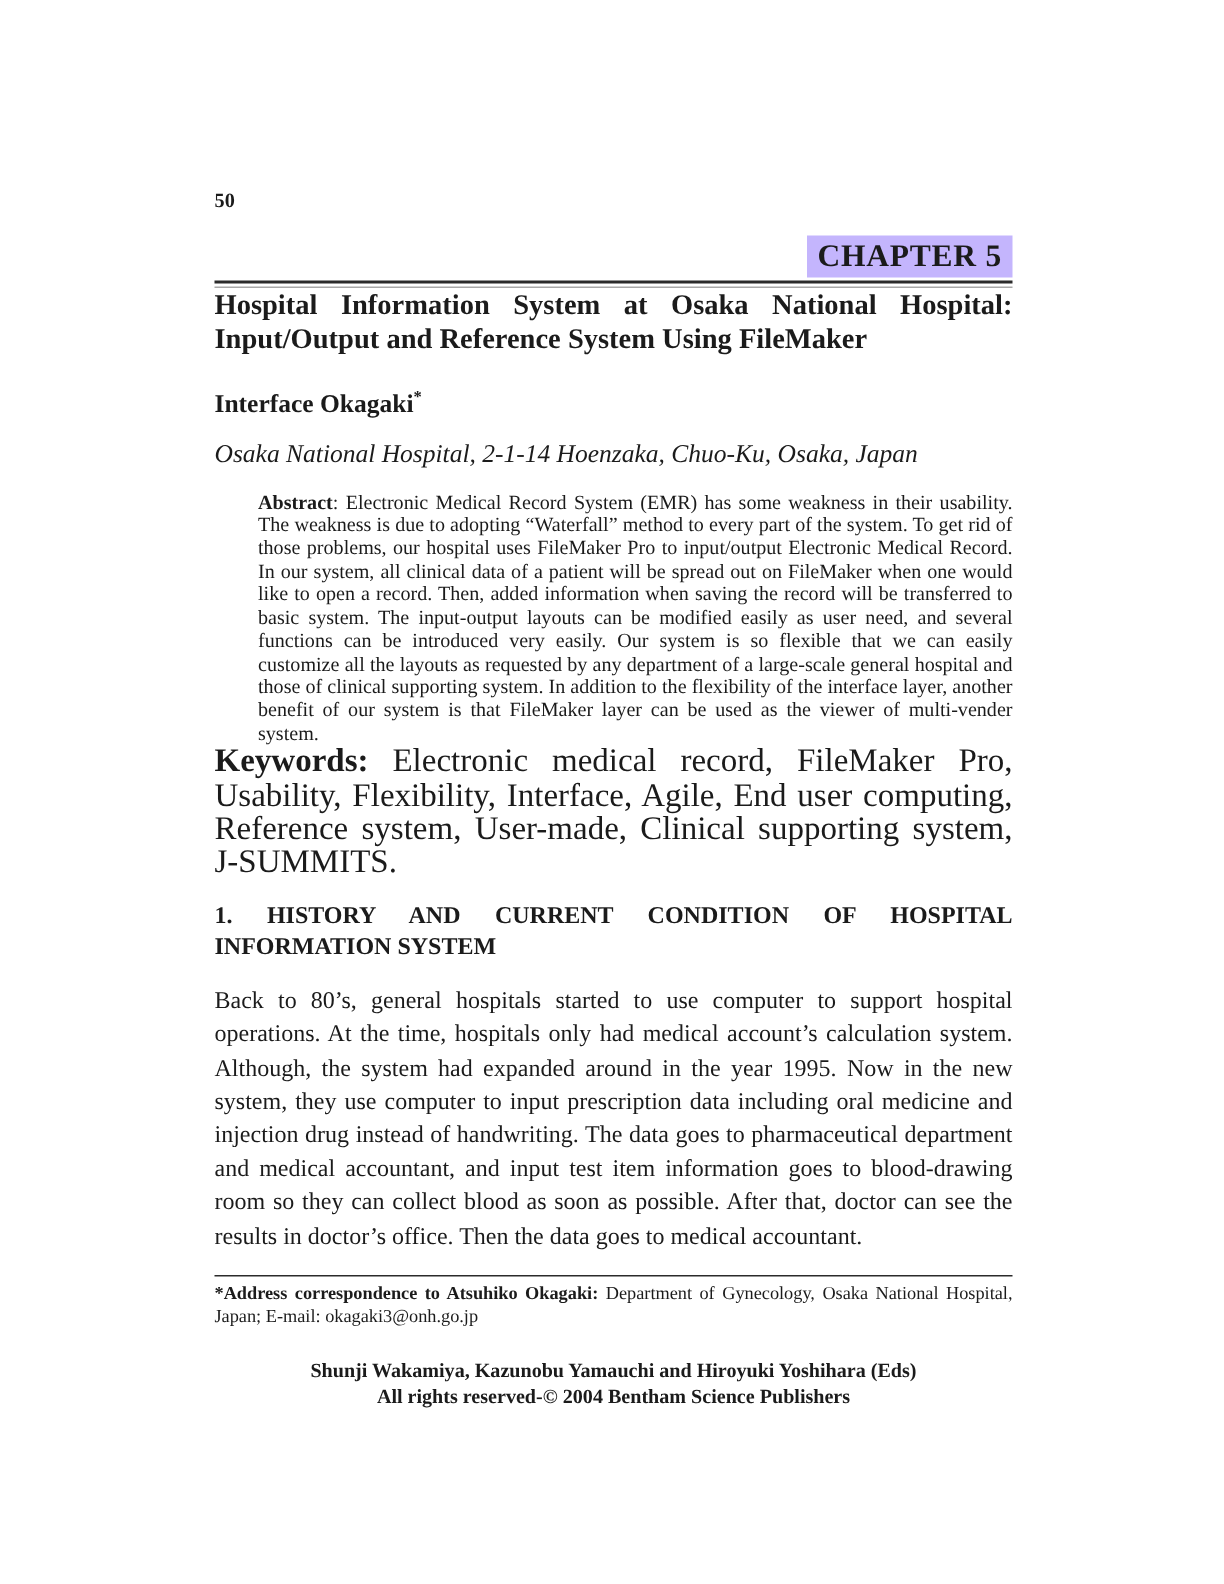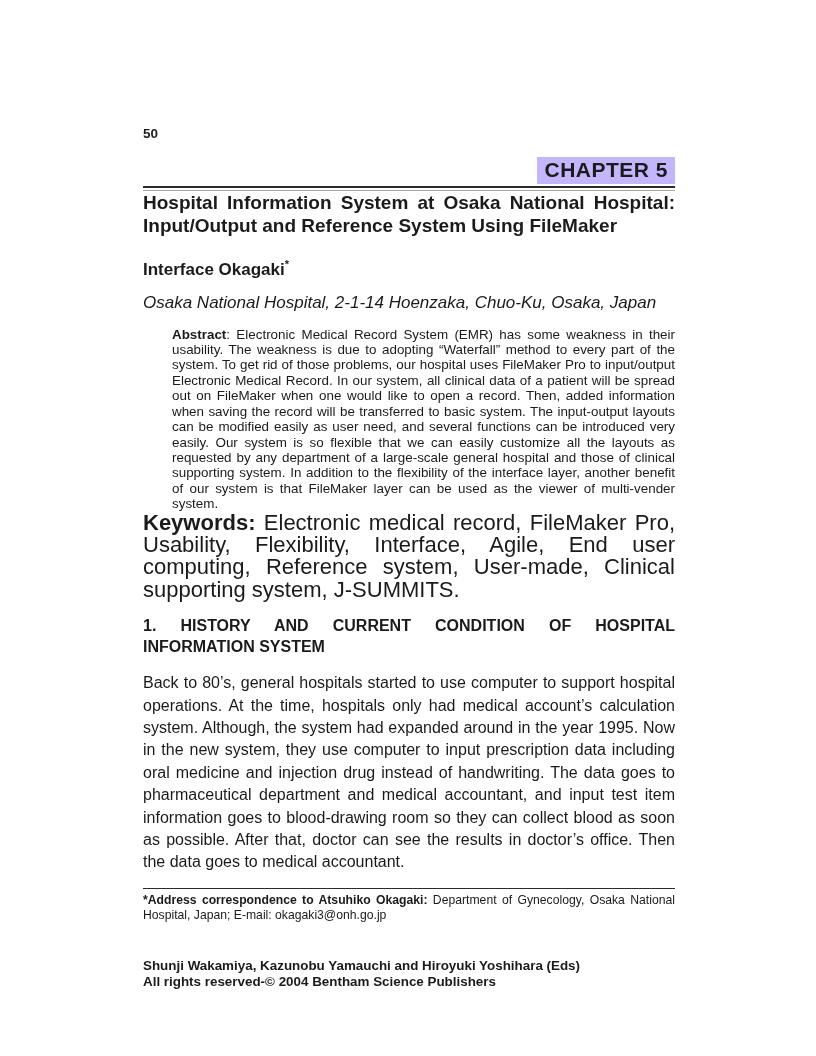--- a/index.html
+++ b/index.html
@@ -2,21 +2,21 @@
 <html><head>
 <meta charset="utf-8">
 <style>
   html, body { margin: 0; padding: 0; background: #ffffff; }
   .page {
     position: relative;
     width: 816px;
     height: 1056px;
     margin: 0 auto;
     background: #ffffff;
-    font-family: Liberation Sans, sans-serif;
+    font-family: Liberation Serif, serif;
     color: #1b1b1b;
     box-sizing: border-box;
     padding: 0 141px 0 143px;
     overflow: hidden;
   }
   .header {
     position: relative;
     margin-top: 126px;
     height: 20px;
   }
@@ -96,22 +96,22 @@
     border-top: 1.5px solid #2b2b2b;
   }
   .footnote {
     margin-top: 4px;
     font-size: 12.2px;
     line-height: 15px;
     text-align: justify;
   }
   .footnote .lead { font-weight: bold; }
   .footer-block {
-    margin-top: 35px;
-    text-align: left;
+    margin-top: 21px;
+    text-align: center;
     font-size: 13.4px;
     font-weight: bold;
     line-height: 16.5px;
   }
 </style>
 </head>
 <body>
 
 <div class="page">
 

